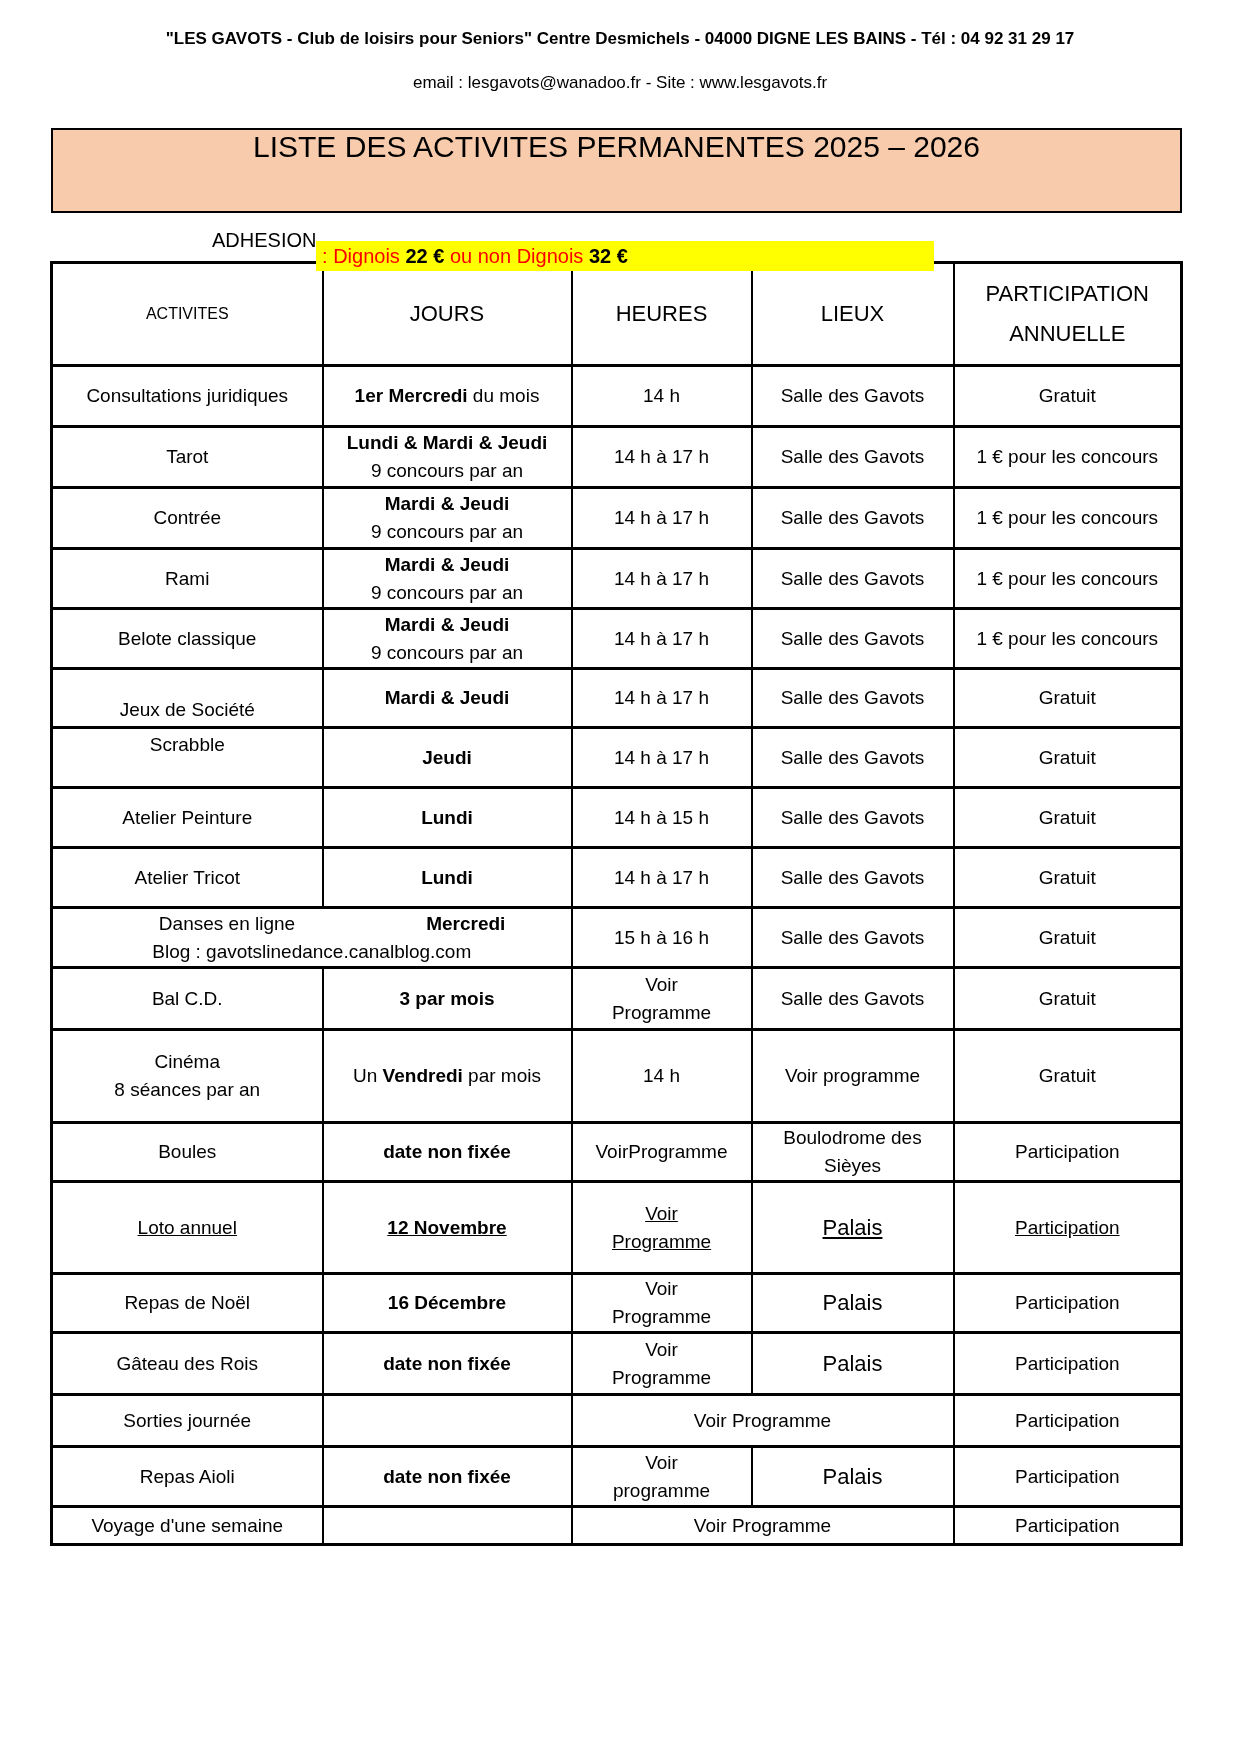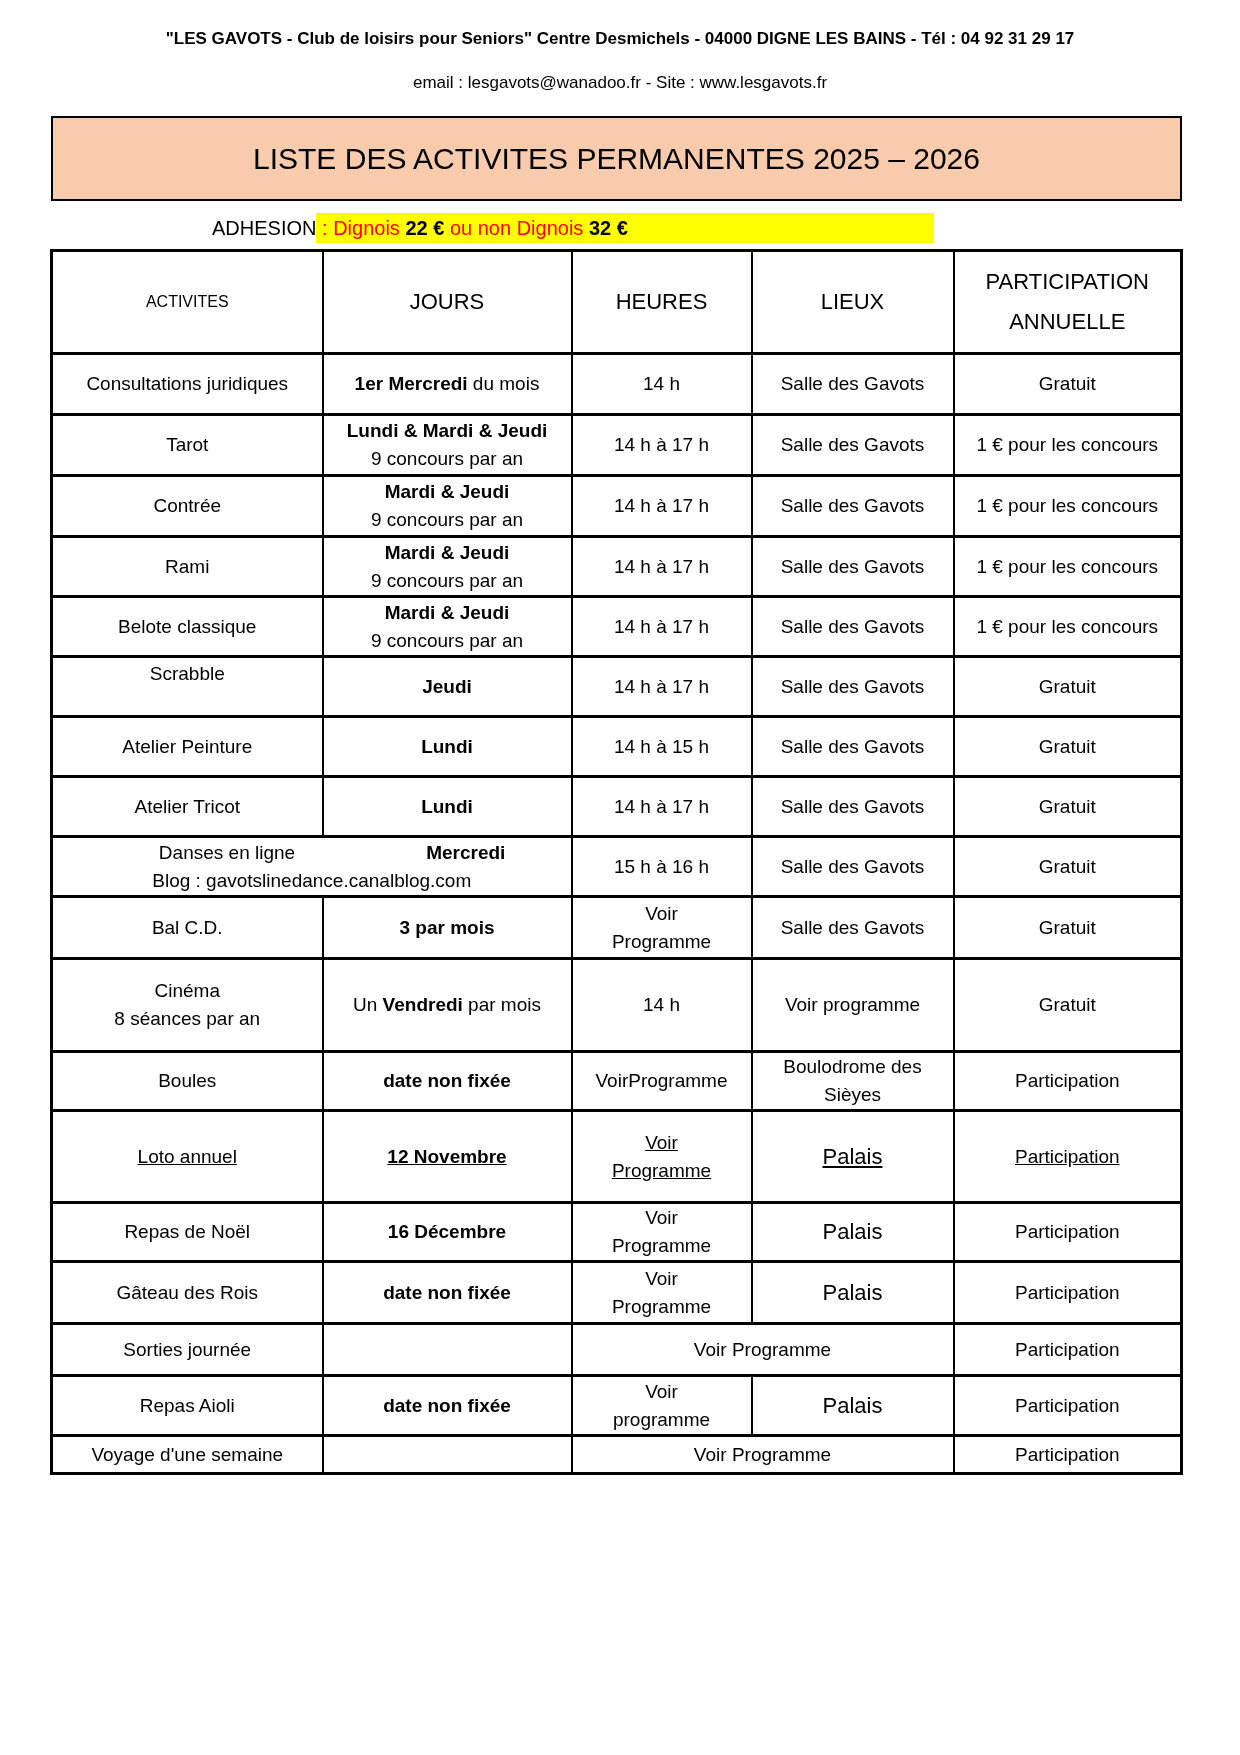--- a/index.html
+++ b/index.html
@@ -19,26 +19,25 @@
     font-size:17px;
     letter-spacing:0px;
   }
   .hdr2{
     margin-top:24px;
     text-align:center;
     font-size:17px;
   }
   .title-box{
     box-sizing:border-box;
-    margin:23px 0 0 51px;
+    margin:35px 0 0 51px;
     width:1131px;
     height:85px;
     border:2px solid #000;
     display:flex;
-    align-items:center;
     justify-content:center;
     font-size:30px;
   }
   .adhesion{
     margin:12px 0 0 212px;
     font-size:20px;
     height:30px;
     line-height:30px;
     white-space:pre;
   }
@@ -84,21 +83,21 @@
 
 <div class="page">
 
   <div class="hdr1">"LES GAVOTS - Club de loisirs pour Seniors" Centre Desmichels - 04000 DIGNE LES BAINS - Tél : 04 92 31 29 17</div>
   <div class="hdr2">email : lesgavots@wanadoo.fr - Site : www.lesgavots.fr</div>
 
   <div class="title-box" style="background: rgb(248, 203, 173);">
     <span>LISTE DES ACTIVITES PERMANENTES 2025 – 2026</span>
   </div>
 
-  <div class="adhesion"><span>ADHESION</span><span class="adh-hl" style="background: rgb(255, 255, 0);"><span class="adh-red" style="color: rgb(255, 0, 0);"> : Dignois </span><span class="adh-bold">22 €</span><span class="adh-red" style="color: rgb(255, 0, 0);"> ou non Dignois </span><span class="adh-bold">32 €</span></span></div>
+  <div class="adhesion"><span>ADHESION</span><span class="adh-hl" style="background: rgb(255, 255, 0); margin-top: 16px;"><span class="adh-red" style="color: rgb(255, 0, 0);"> : Dignois </span><span class="adh-bold">22 €</span><span class="adh-red" style="color: rgb(255, 0, 0);"> ou non Dignois </span><span class="adh-bold">32 €</span></span></div>
 
   <table>
     <colgroup>
         <col style="width: 271px;">
         <col style="width: 249px;">
         <col style="width: 180px;">
         <col style="width: 202px;">
         <col style="width: 228px;">
       </colgroup>
     <thead>
@@ -204,20 +203,37 @@
           <td>
             <div class="line"><span>14 h à 17 h</span></div>
           </td>
           <td>
             <div class="line"><span>Salle des Gavots</span></div>
           </td>
           <td>
             <div class="line"><span>1 € pour les concours</span></div>
           </td>
         </tr>
+        <tr style="height: 59px;">
+          <td class="va-bottom">
+            <div class="line"><span>Jeux de Société</span></div>
+          </td>
+          <td>
+            <div class="line"><span style="font-weight: bold;">Mardi &amp; Jeudi</span></div>
+          </td>
+          <td>
+            <div class="line"><span>14 h à 17 h</span></div>
+          </td>
+          <td>
+            <div class="line"><span>Salle des Gavots</span></div>
+          </td>
+          <td>
+            <div class="line"><span>Gratuit</span></div>
+          </td>
+        </tr>
         <tr style="height: 60px;">
           <td class="va-top">
             <div class="line"><span>Scrabble</span></div>
           </td>
           <td>
             <div class="line"><span style="font-weight: bold;">Jeudi</span></div>
           </td>
           <td>
             <div class="line"><span>14 h à 17 h</span></div>
           </td>

